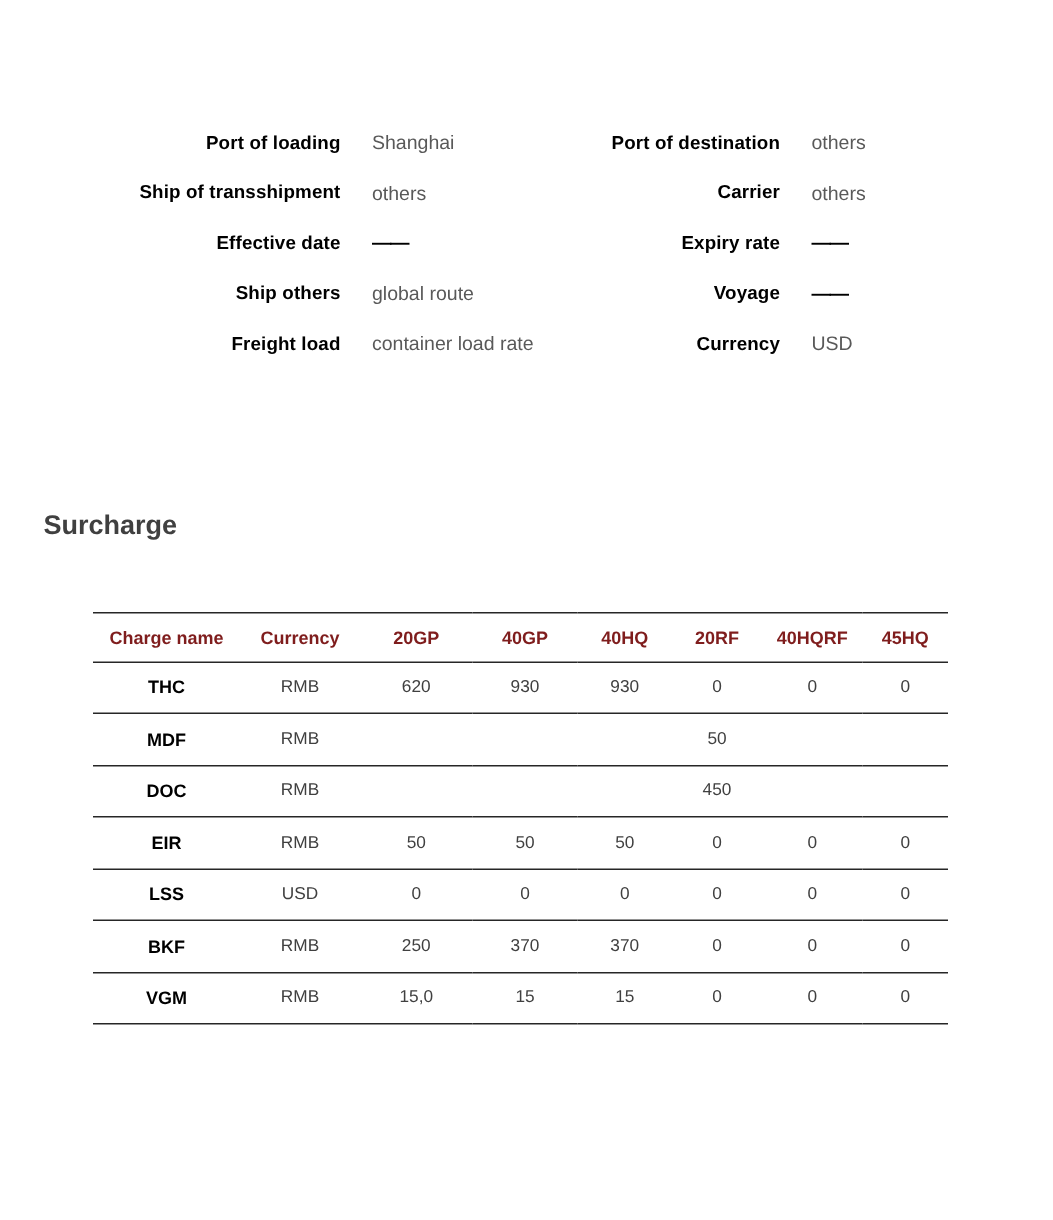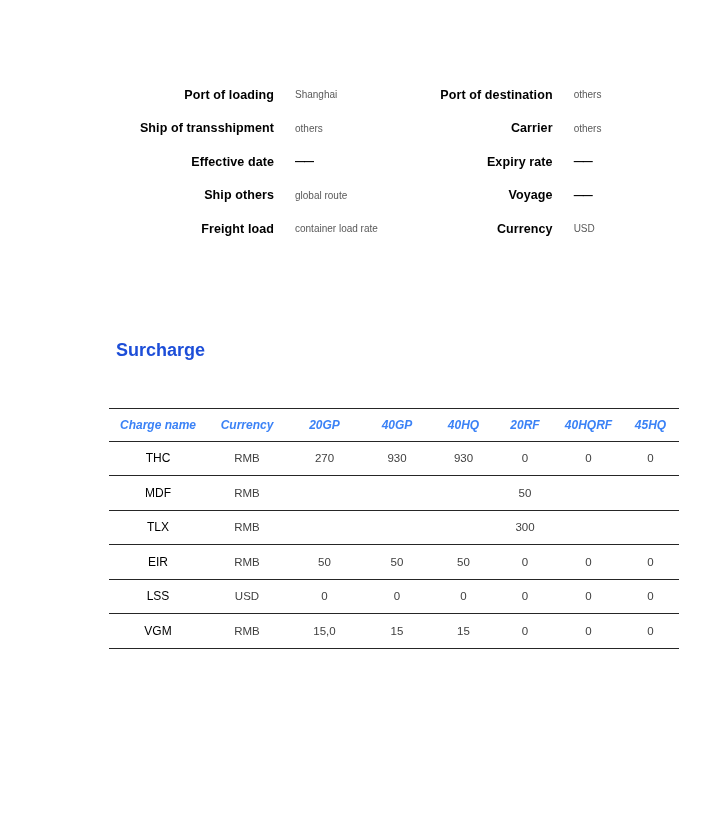--- a/index.html
+++ b/index.html
@@ -5,21 +5,21 @@
   * { margin: 0; padding: 0; box-sizing: border-box; }
   html, body { background: #ffffff; }
   body {
     width: 702px;
     height: 813px;
     font-family: "Liberation Sans", sans-serif;
     color: #000000;
     overflow: hidden;
     position: relative;
   }
-  .page { width: 702px; height: 813px; background: #ffffff; padding-left: 47px; }
+  .page { width: 702px; height: 813px; background: #ffffff; }
 
   
   .info {
     display: flex;
     padding-top: 78px;
     padding-left: 62px;
   }
   .info-col-left  { width: 330px; }
   .info-col-right { width: 290px; }
   .info-row {
@@ -30,38 +30,38 @@
   .info-label {
     font-weight: bold;
     font-size: 12.5px;
     color: #000000;
     text-align: right;
     flex: 0 0 165px;
     letter-spacing: 0.1px;
   }
   .info-col-right .info-label { flex: 0 0 128px; }
   .info-value {
-    font-size: 10px;
+    font-size: 13px;
     color: #595959;
     margin-left: 21px;
     white-space: nowrap;
     text-align: center;
   }
   .info-value.dash {
     color: #000000;
     font-weight: bold;
     letter-spacing: -1px;
   }
 
   
   .section-title {
-    margin: 92px 0 0 69px;
+    margin: 92px 0 0 29px;
     font-size: 18px;
     font-weight: bold;
-    color: #1d4ed8;
+    color: #404040;
     line-height: 24px;
   }
 
   
   .surcharge-table {
     margin: 46px 0 0 62px;
     width: 570px;
     border-collapse: collapse;
     table-layout: fixed;
   }
@@ -79,33 +79,32 @@
     padding: 0;
   }
   .surcharge-table thead tr { height: 33px; }
   .surcharge-table thead tr {
     border-top: 1.5px solid #262626;
     border-bottom: 1.5px solid #262626;
   }
   .surcharge-table th {
     font-size: 12px;
     font-weight: bold;
-    color: #3b82f6;
-    font-style: italic;
+    color: #7f1d1d;
   }
   .surcharge-table tbody tr {
     height: 34.5px;
     border-bottom: 1.5px solid #262626;
   }
   .surcharge-table td {
     font-size: 11.5px;
     color: #404040;
   }
   .surcharge-table td.charge-name {
-    font-weight: normal;
+    font-weight: bold;
     color: #000000;
     font-size: 12px;
   }
 </style>
 </head>
 <body>
 
 <div class="page">
 
   <div class="info">
@@ -177,63 +176,73 @@
           <th>40HQ</th>
           <th>20RF</th>
           <th>40HQRF</th>
           <th>45HQ</th>
         </tr>
     </thead>
     <tbody id="table-body">
         <tr>
           <td class="charge-name">THC</td>
           <td>RMB</td>
-          <td>270</td>
+          <td>620</td>
           <td>930</td>
           <td>930</td>
           <td>0</td>
           <td>0</td>
           <td>0</td>
         </tr>
         <tr>
           <td class="charge-name">MDF</td>
           <td>RMB</td>
           <td></td>
           <td></td>
           <td></td>
           <td>50</td>
           <td></td>
           <td></td>
         </tr>
         <tr>
-          <td class="charge-name">TLX</td>
-          <td>RMB</td>
-          <td></td>
-          <td></td>
-          <td></td>
-          <td>300</td>
+          <td class="charge-name">DOC</td>
+          <td>RMB</td>
+          <td></td>
+          <td></td>
+          <td></td>
+          <td>450</td>
           <td></td>
           <td></td>
         </tr>
         <tr>
           <td class="charge-name">EIR</td>
           <td>RMB</td>
           <td>50</td>
           <td>50</td>
           <td>50</td>
           <td>0</td>
           <td>0</td>
           <td>0</td>
         </tr>
         <tr>
           <td class="charge-name">LSS</td>
           <td>USD</td>
           <td>0</td>
           <td>0</td>
           <td>0</td>
+          <td>0</td>
+          <td>0</td>
+          <td>0</td>
+        </tr>
+        <tr>
+          <td class="charge-name">BKF</td>
+          <td>RMB</td>
+          <td>250</td>
+          <td>370</td>
+          <td>370</td>
           <td>0</td>
           <td>0</td>
           <td>0</td>
         </tr>
         <tr>
           <td class="charge-name">VGM</td>
           <td>RMB</td>
           <td>15,0</td>
           <td>15</td>
           <td>15</td>

